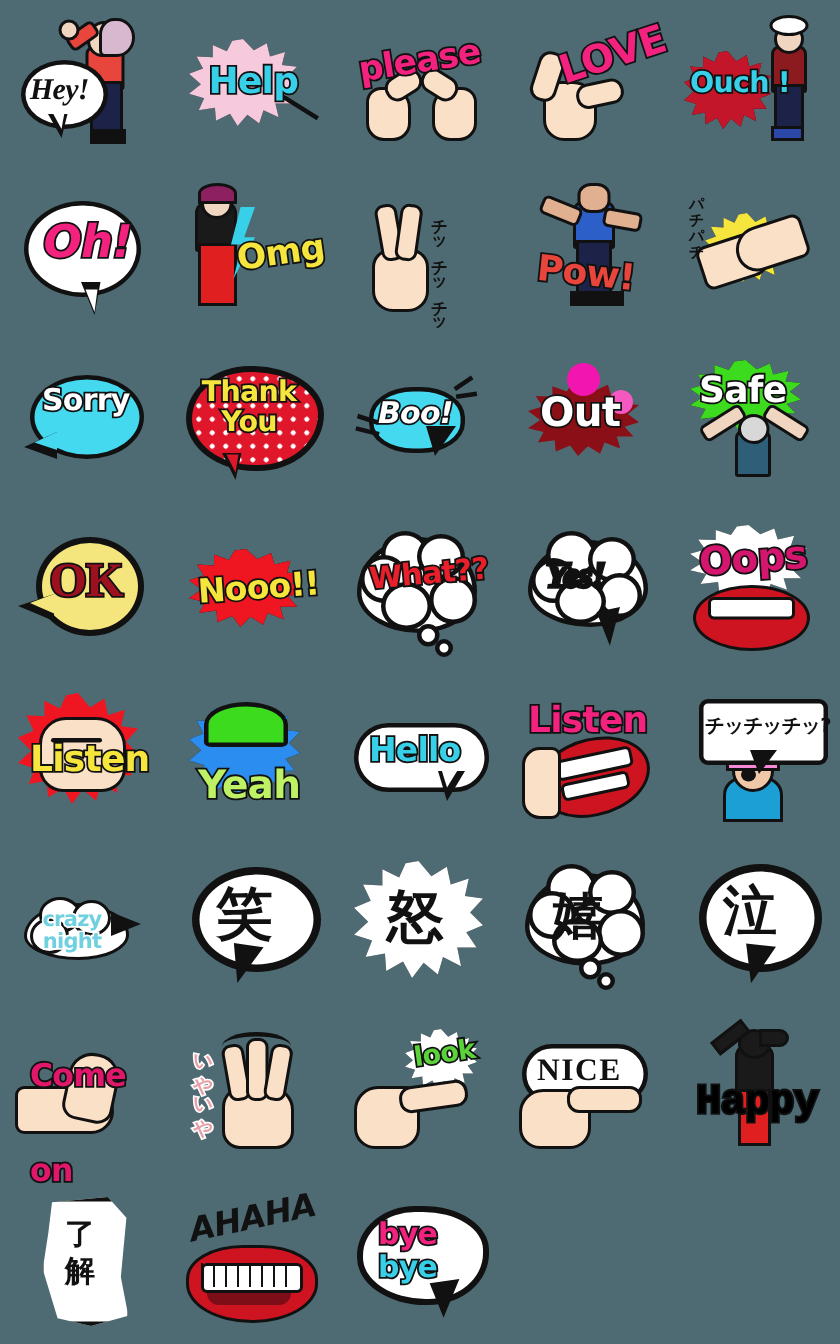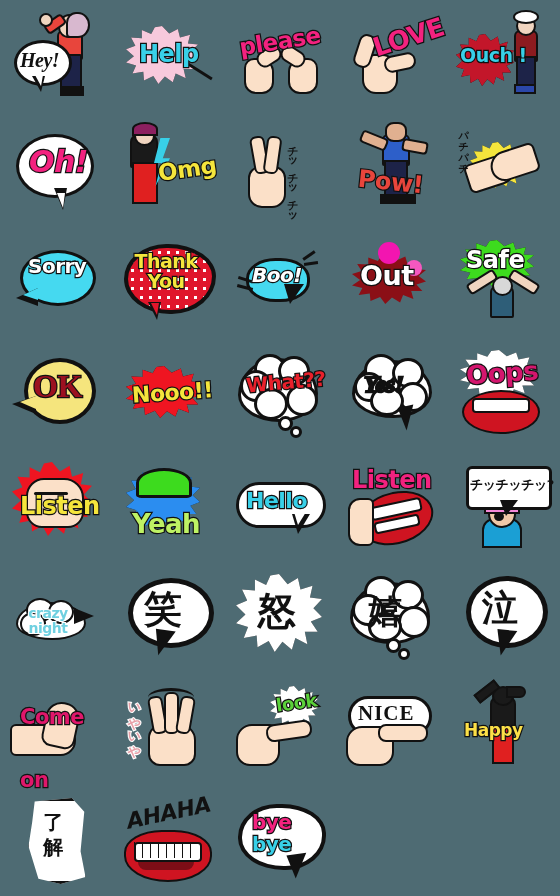--- a/index.html
+++ b/index.html
@@ -492,21 +492,21 @@
     </div>
   </div>
 
   <div class="cell">
     <div class="art">
       <div class="body" style="left:34px;top:16px;width:22px;height:32px;background:#1a1a1a;border-radius:8px 8px 2px 2px;"></div>
       <div class="body" style="left:36px;top:46px;width:18px;height:34px;background:#e02020;"></div>
       <div class="body" style="left:36px;top:6px;width:18px;height:16px;background:#1a1a1a;border-radius:50%;"></div>
       <div class="body" style="left:50px;top:6px;width:16px;height:8px;background:#1a1a1a;border-radius:0 6px 6px 0;"></div>
       <div class="body" style="left:18px;top:6px;width:22px;height:7px;background:#1a1a1a;transform:rotate(-38deg);"></div>
-      <div class="lbl dj outline-blk" style="left:8px;top:42px;font-size:17px;color:#fde047;">Happy</div>
+      <div class="lbl dj outline-blk" style="left:8px;top:42px;font-size:28px;color:#000000;font-family:Liberation Mono, monospace;">Happy</div>
     </div>
   </div>
 
   <div class="cell">
     <div class="art">
       <div style="position:absolute;left:18px;top:6px;width:56px;height:80px;background:#fff;border:3px solid #111;clip-path:polygon(14% 4%, 74% 0%, 94% 16%, 88% 62%, 96% 92%, 56% 100%, 20% 94%, 4% 56%, 10% 28%);"></div>
       <div class="lbl dj" style="left:30px;top:18px;font-size:20px;color:#111;font-weight:700;width:30px;white-space:normal;line-height:1.25;text-align:center;">了解</div>
     </div>
   </div>
 

